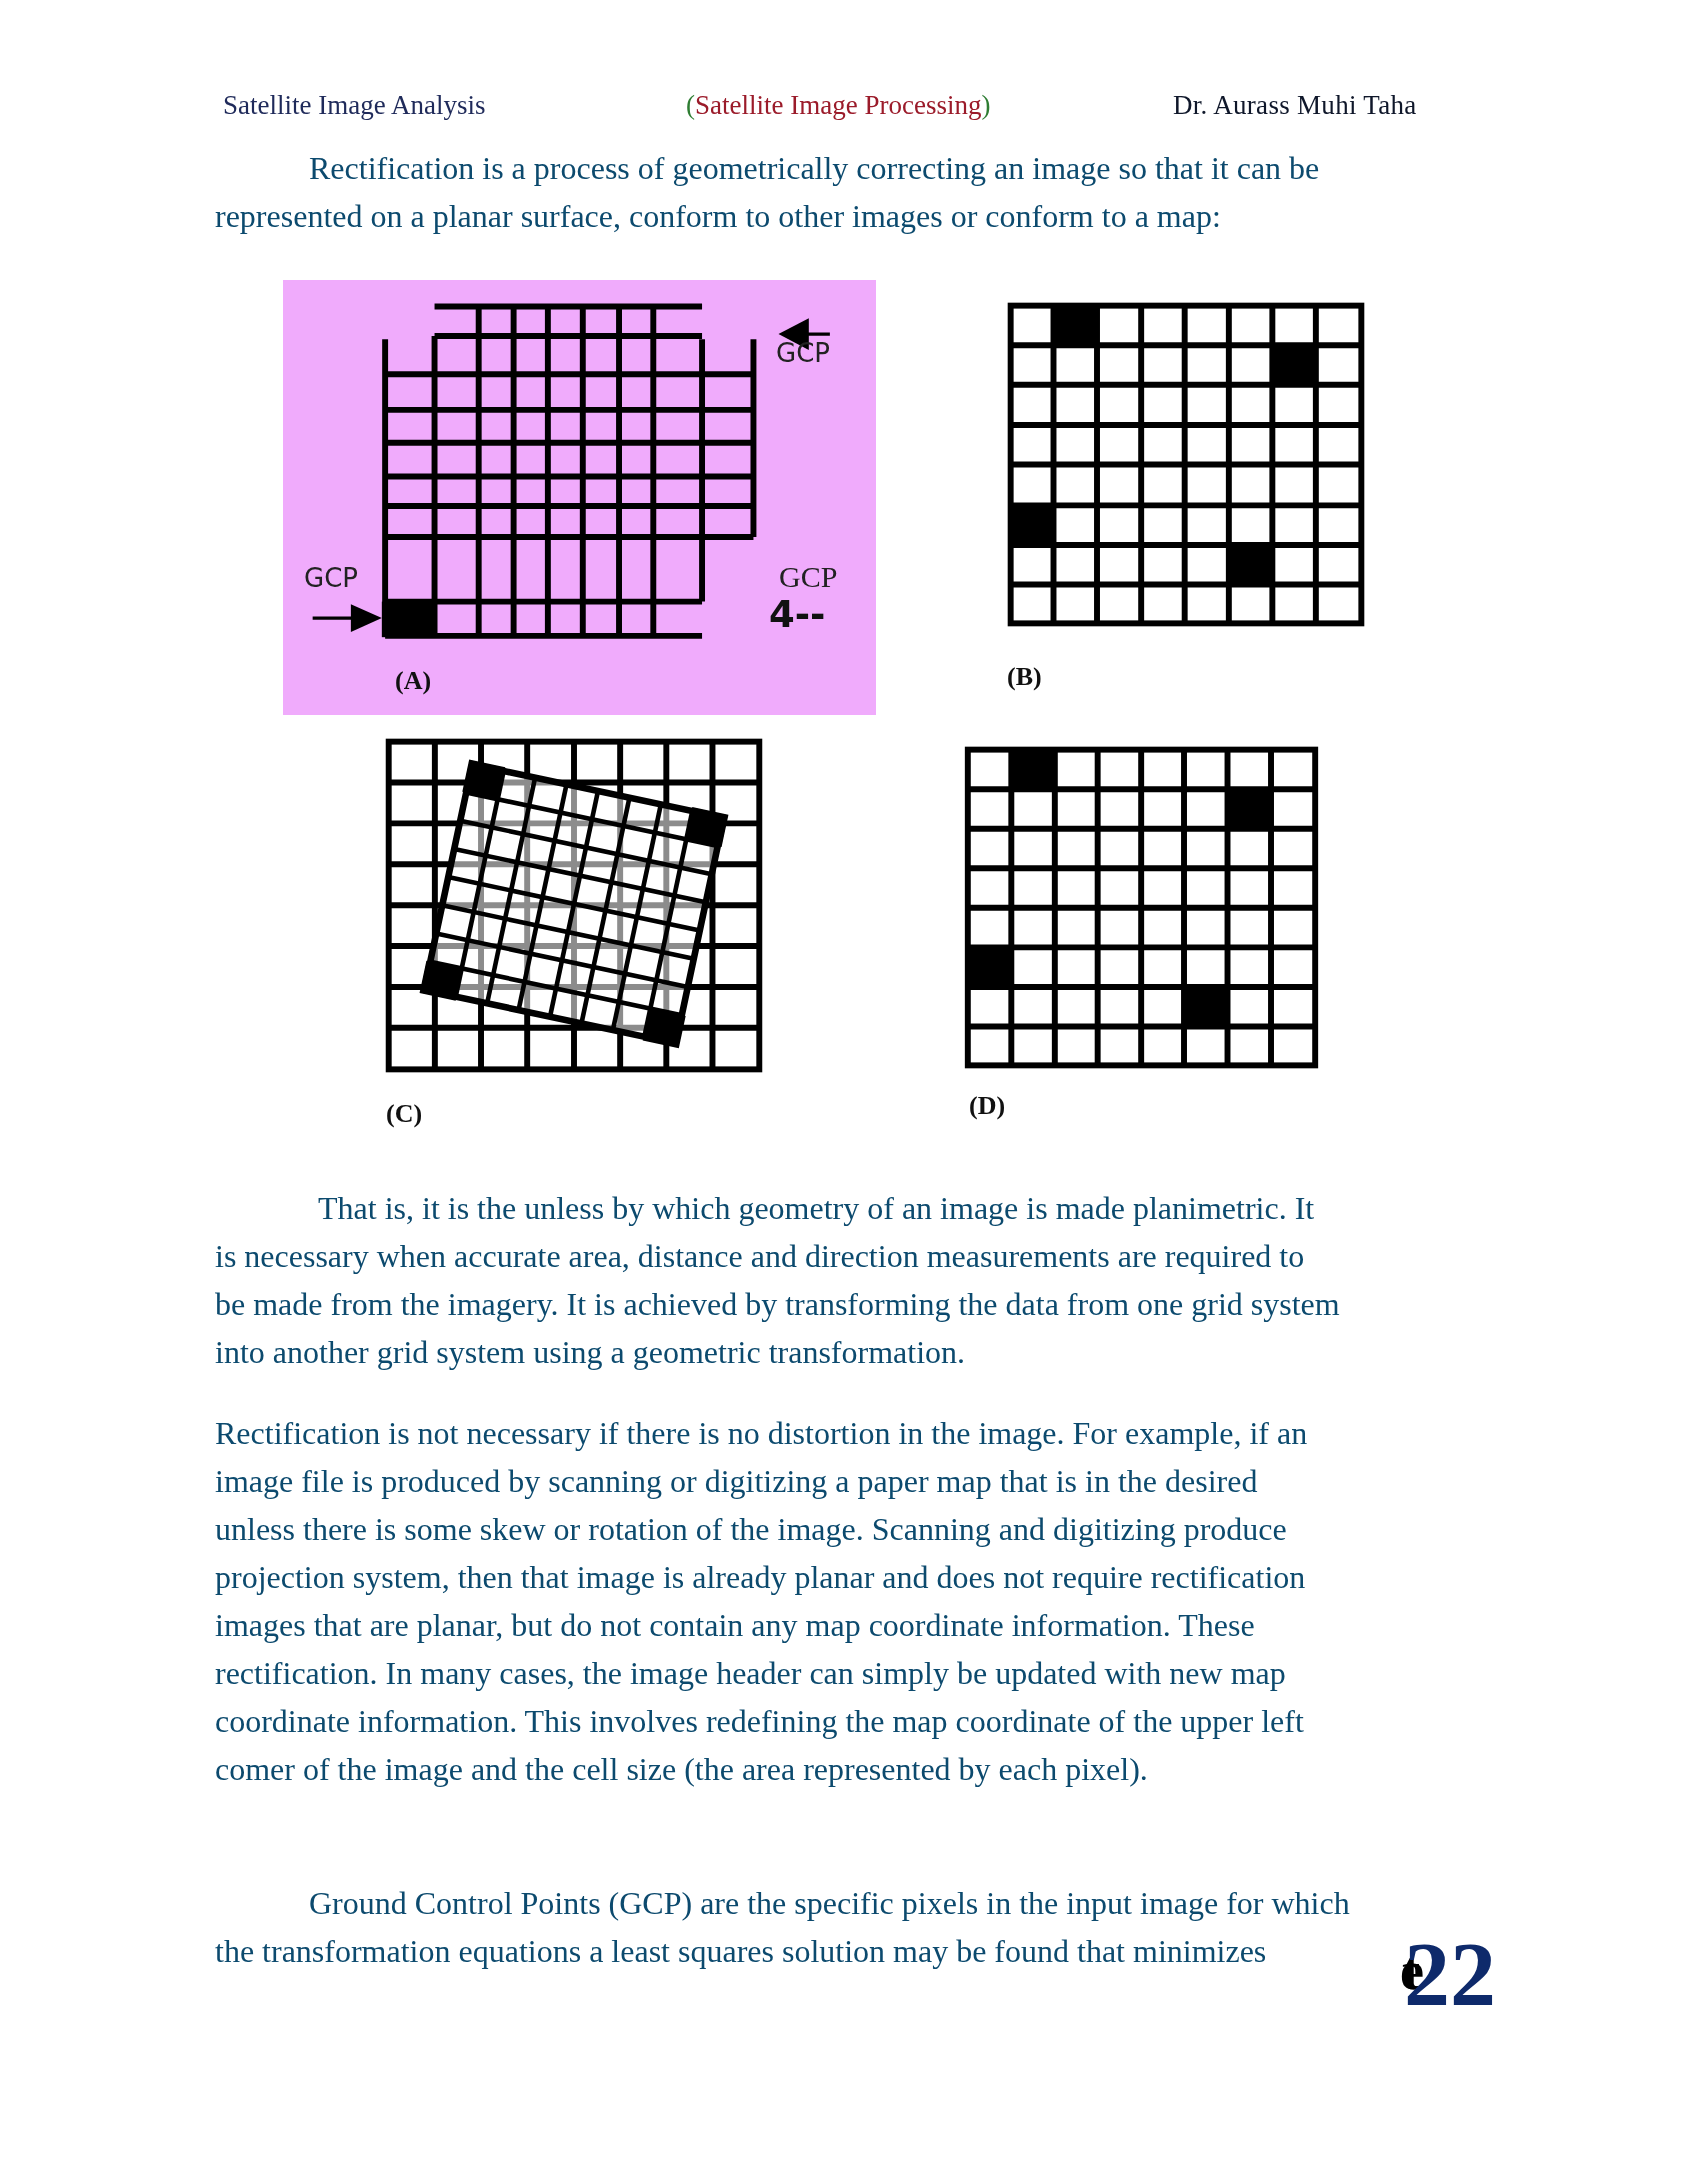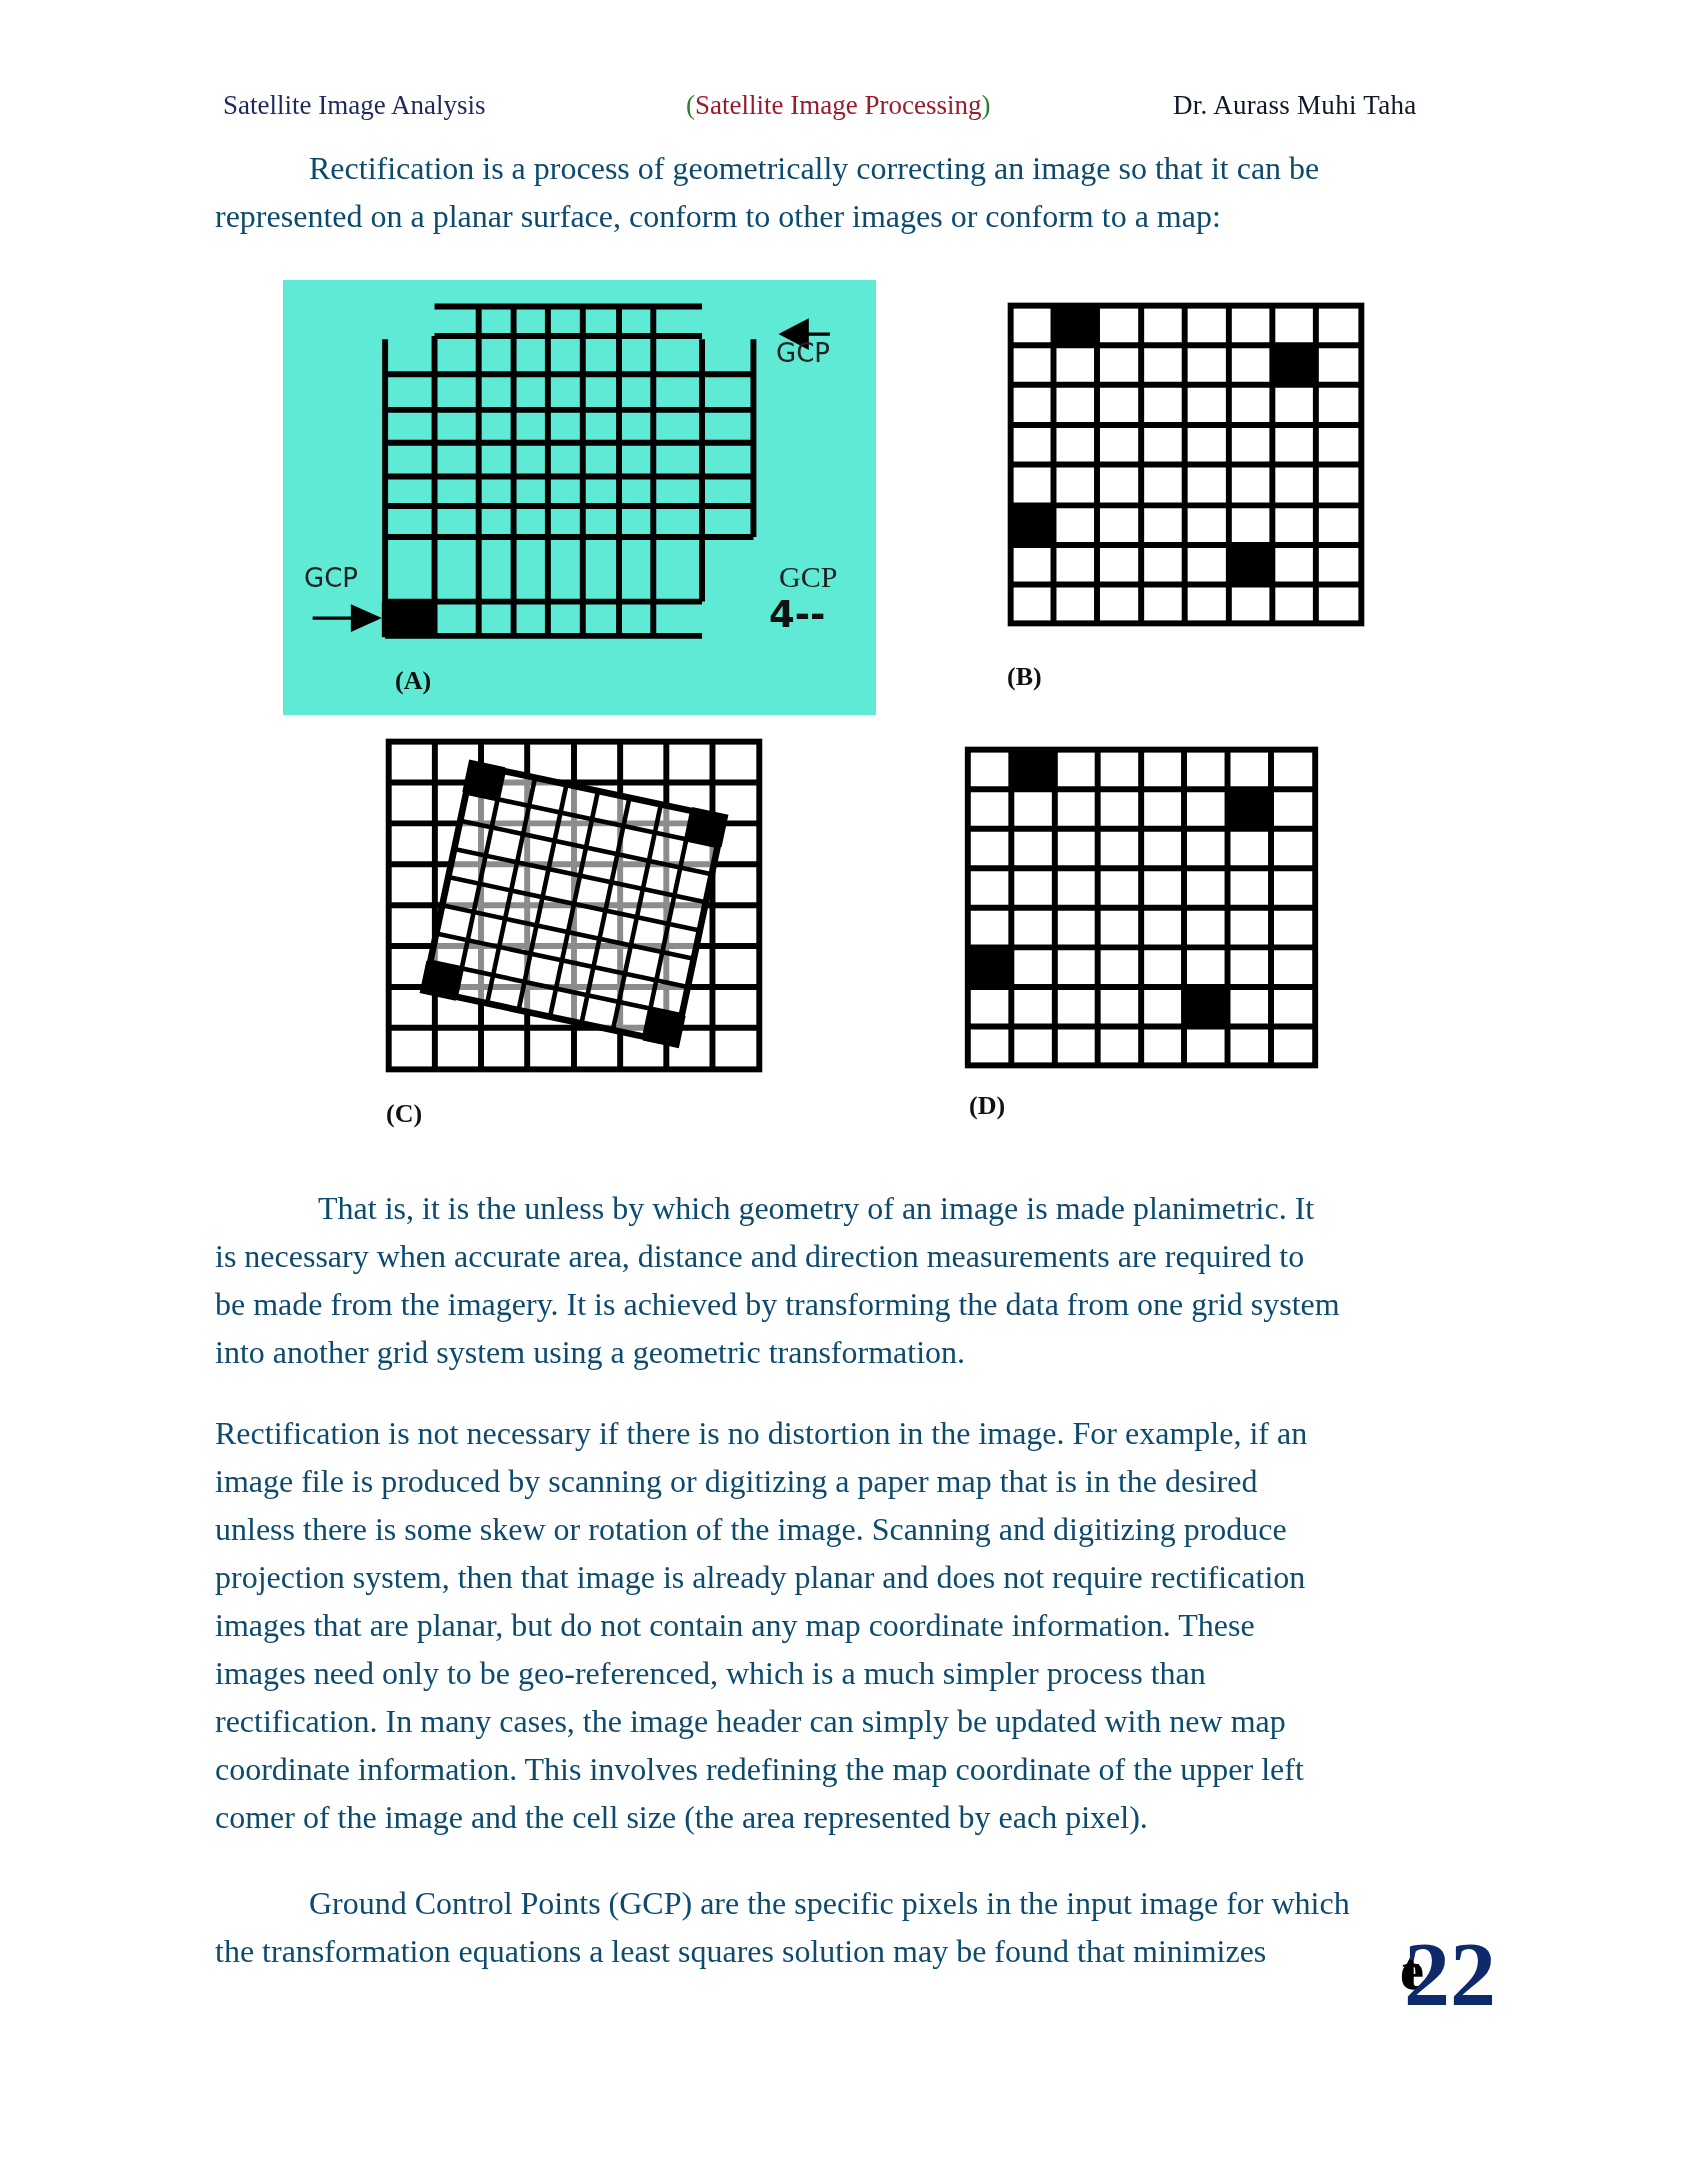--- a/index.html
+++ b/index.html
@@ -260,21 +260,21 @@
       <line x1="275" y1="82" x2="275" y2="535"></line>
       <line x1="316" y1="82" x2="316" y2="535"></line>
       <line x1="357" y1="82" x2="357" y2="535"></line>
       <line x1="398" y1="82" x2="398" y2="535"></line>
       <line x1="655" y1="82" x2="655" y2="480"></line>
       <line x1="700" y1="86" x2="700" y2="380"></line>
     </g>
   </svg>
 </div>
 
-<div class="abs" style="left:283px; top:280px; width:593px; height:435px; background:#5eead4;">
+<div class="abs" style="left:283px; top:280px; width:593px; height:435px; background:#f0abfc;">
   <svg style="left:0;top:0;" width="593" height="435" viewBox="0 0 900 660">
     <g stroke="#000" stroke-width="9" fill="none">
 
       <line x1="230" y1="40" x2="636" y2="40"></line>
       <line x1="230" y1="85" x2="636" y2="85"></line>
       <line x1="297" y1="40" x2="297" y2="85"></line>
       <line x1="350" y1="40" x2="350" y2="85"></line>
       <line x1="402" y1="40" x2="402" y2="85"></line>
       <line x1="455" y1="40" x2="455" y2="85"></line>
       <line x1="510" y1="40" x2="510" y2="85"></line>
@@ -424,21 +424,20 @@
   <div>be made from the imagery. It is achieved by transforming the data from one grid system</div>
   <div>into another grid system using a geometric transformation.</div>
 </div>
 
 <div class="para" style="top:1409px;">
   <div>Rectification is not necessary if there is no distortion in the image. For example, if an</div>
   <div>image file is produced by scanning or digitizing a paper map that is in the desired</div>
   <div>unless there is some skew or rotation of the image. Scanning and digitizing produce</div>
   <div>projection system, then that image is already planar and does not require rectification</div>
   <div>images that are planar, but do not contain any map coordinate information. These</div>
-  <div>images need only to be geo-referenced, which is a much simpler process than</div>
   <div>rectification. In many cases, the image header can simply be updated with new map</div>
   <div>coordinate information. This involves redefining the map coordinate of the upper left</div>
   <div>comer of the image and the cell size (the area represented by each pixel).</div>
 </div>
 
 <div class="para" style="top:1879px; width:1226px;">
   <div style="padding-left:94px;">Ground Control Points (GCP) are the specific pixels in the input image for which</div>
   <div style="width:1173px;">the transformation equations a least squares solution may be found that minimizes</div>
 </div>
 

